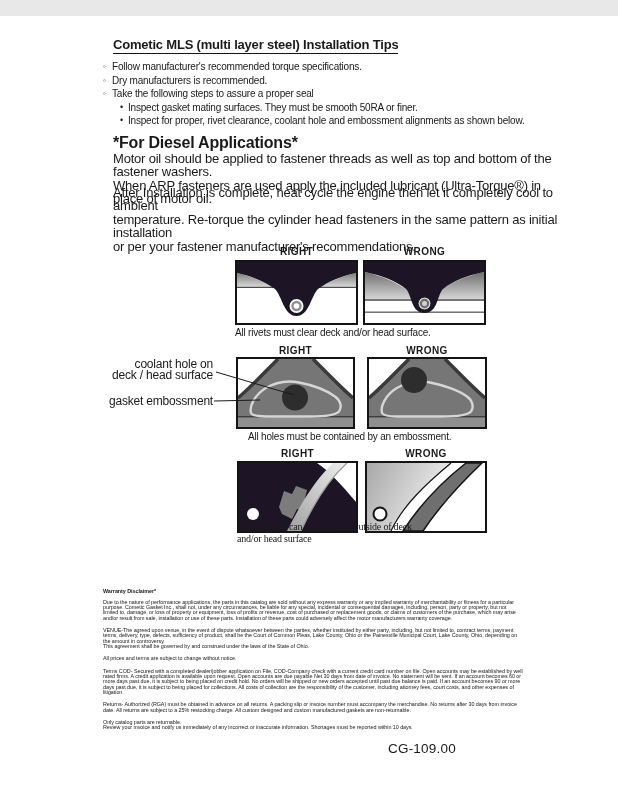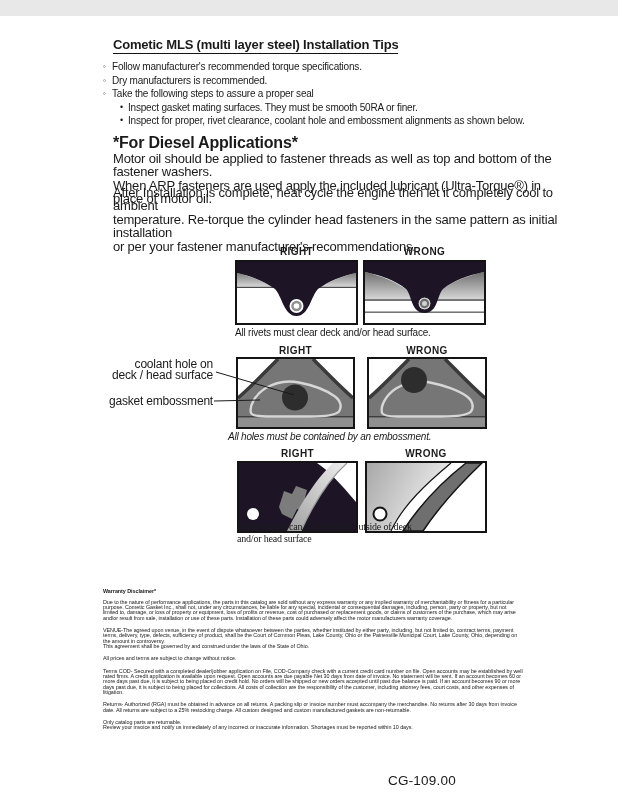--- a/index.html
+++ b/index.html
@@ -24,21 +24,21 @@
   .p2{top:170px;}
   .note{top:213px;}
   .rw{font-size:10px;font-weight:700;letter-spacing:0.4px;text-align:center;}
   .cap{font-size:10px;letter-spacing:-0.2px;line-height:12px;}
   .panel{position:absolute;display:block;}
   .ann{font-size:12px;letter-spacing:-0.2px;line-height:10.5px;text-align:right;}
   .fineprint{left:103px;top:573px;width:420px;font-size:5.4px;line-height:5.15px;letter-spacing:-0.05px;}
   .fineprint .fp{margin:0 0 7.5px 0;}
   .fineprint .fph{font-weight:700;margin:0 0 6px 0;}
   .fineprint .tight{margin:0;}
-  .code{left:388px;top:757px;font-size:13.5px;letter-spacing:0.2px;text-align:center;}
+  .code{left:388px;top:725px;font-size:13.5px;letter-spacing:0.2px;text-align:center;}
 </style>
 </head>
 <body>
 
 <div class="page">
 
   <div class="abs title">Cometic MLS (multi layer steel) Installation Tips</div>
 
   <div class="abs bullets">
     <div class="b">
@@ -141,21 +141,21 @@
     <path d="M15 56 C13 49 19 38 29 31.5 C40 25 53 23.5 63 25.5 C76 28 92 33.5 100 39.5 C106 44 107 50 104 54.5 C100.5 58.5 90 59.5 75 59.5 L30 59.5 C21 59.5 16.5 58.5 15 56 Z" fill="none" stroke="#d6d6d6" stroke-width="2.4"></path>
     <circle cx="47" cy="23" r="13" fill="#2d2d2d"></circle>
     <rect x="1" y="1" width="118" height="70" fill="none" stroke="#141414" stroke-width="2"></rect>
   </svg>
 
   <svg class="panel" style="left:205px;top:348px;overflow:visible;z-index:3;" width="100" height="45" viewBox="0 0 100 45">
     <line x1="11" y1="8" x2="89" y2="31" stroke="#1a1a1a" stroke-width="1"></line>
     <line x1="9" y1="37" x2="55" y2="36" stroke="#1a1a1a" stroke-width="1"></line>
   </svg>
 
-  <div class="abs cap" style="left:228px;top:415px;width:300px;font-style:italic;">All holes must be contained by an embossment.</div>
+  <div class="abs cap" style="left:248px;top:415px;width:300px;">All holes must be contained by an embossment.</div>
 
   <div class="abs rw" style="left:237px;top:432px;width:121px;">RIGHT</div>
   <div class="abs rw" style="left:365px;top:432px;width:122px;">WRONG</div>
 
   <svg class="panel" style="left:237px;top:445px;" width="121" height="72" viewBox="0 0 121 72">
     <defs>
       <linearGradient id="bd3" x1="0" y1="1" x2="1" y2="0">
         <stop offset="0" stop-color="#9f9f9f"></stop>
           <stop offset="1" stop-color="#efefef"></stop>
       </linearGradient>

